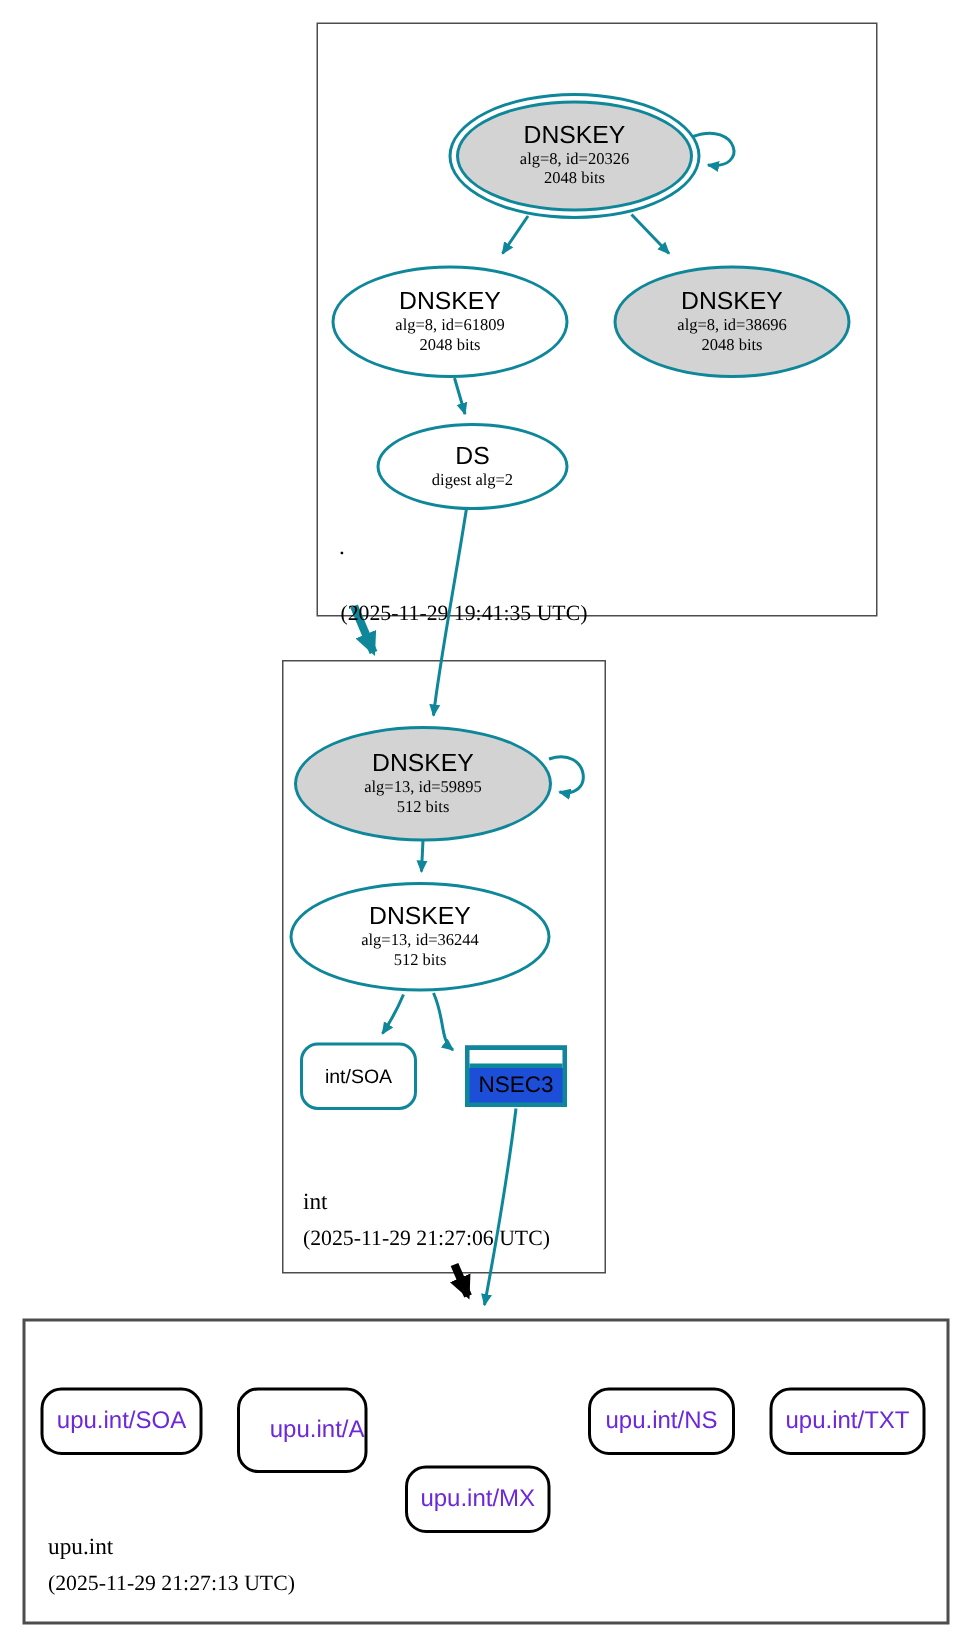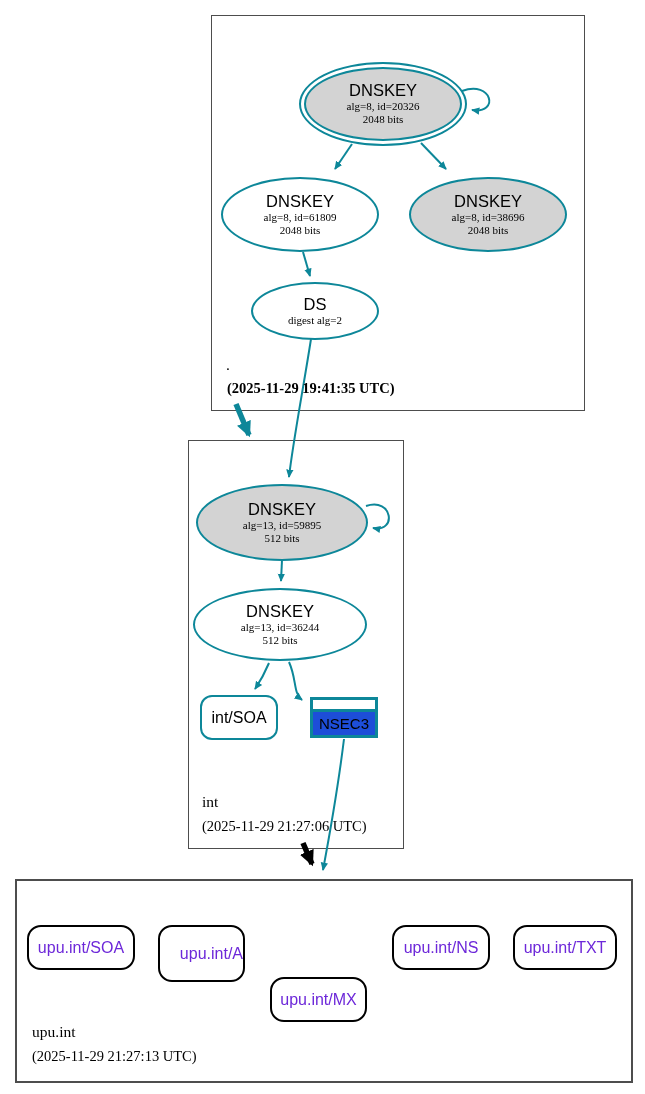--- a/index.html
+++ b/index.html
@@ -12,21 +12,21 @@
         justify-content:center;text-align:center;box-sizing:border-box;}
   .ellipse{border:2px solid #0d8799;border-radius:50%;background:#ffffff;}
   .ellipse.gray{background:#d3d3d3;}
   .dbl-outer{border:2px solid #0d8799;border-radius:50%;background:#ffffff;padding:0;}
   .dbl-inner{position:absolute;left:3px;top:3px;right:3px;bottom:3px;border:2px solid #0d8799;
              border-radius:50%;background:#d3d3d3;display:flex;flex-direction:column;
              align-items:center;justify-content:center;}
   .node-title{font-family:"Liberation Sans",sans-serif;font-size:16.5px;color:#000;line-height:1.15;}
   .node-sub{font-family:"Liberation Serif",serif;font-size:11px;color:#000;line-height:1.2;}
   .rrect{border:2px solid #0d8799;border-radius:12px;background:#fff;
-         font-size:16px;color:#000;}
+         font-size:13px;color:#000;}
   .rrset{border:2px solid #000;border-radius:14px;background:#fff;font-size:16px;color:#6d28d9;}
   .nsec{border:3px solid #0d8799;background:#1d4ed8;padding:0;display:block;}
   .nsec-strip{height:9px;border-bottom:3px solid #0d8799;background:#fff;}
   .nsec-label{display:flex;align-items:center;justify-content:center;height:23px;
               font-size:15px;color:#000;}
   .zone-name{position:absolute;z-index:2;font-family:"Liberation Serif",serif;
              font-size:15.5px;color:#000;}
   .zone-ts{position:absolute;z-index:2;font-family:"Liberation Serif",serif;
            font-size:14.5px;color:#000;white-space:nowrap;}
 </style>
@@ -90,21 +90,21 @@
     <div class="node-sub">alg=8, id=38696</div>
     <div class="node-sub">2048 bits</div>
   </div>
 
   <div class="node ellipse" style="left:251px;top:282px;width:128px;height:58px;">
     <div class="node-title">DS</div>
     <div class="node-sub">digest alg=2</div>
   </div>
 
   <div class="zone-name" style="left:226px;top:356px;">.</div>
-  <div class="zone-ts" style="left:227px;top:380px;font-weight:bold;">(2025-11-29 19:41:35 UTC)</div>
+  <div class="zone-ts" style="left:227px;top:401px;">(2025-11-29 19:41:35 UTC)</div>
 
   <div class="node ellipse gray" style="left:196px;top:484px;width:172px;height:77px;">
     <div class="node-title">DNSKEY</div>
     <div class="node-sub">alg=13, id=59895</div>
     <div class="node-sub">512 bits</div>
   </div>
 
   <div class="node ellipse" style="left:193px;top:588px;width:174px;height:73px;">
     <div class="node-title">DNSKEY</div>
     <div class="node-sub">alg=13, id=36244</div>

